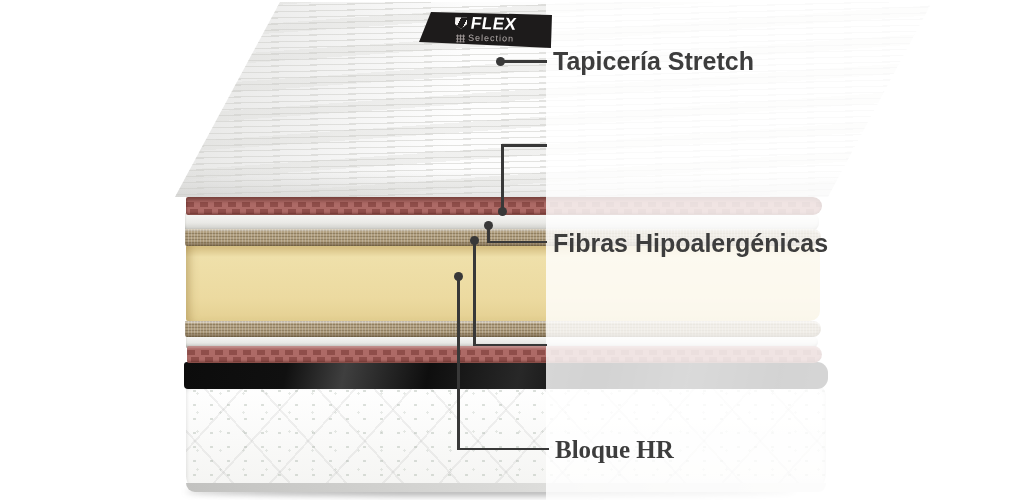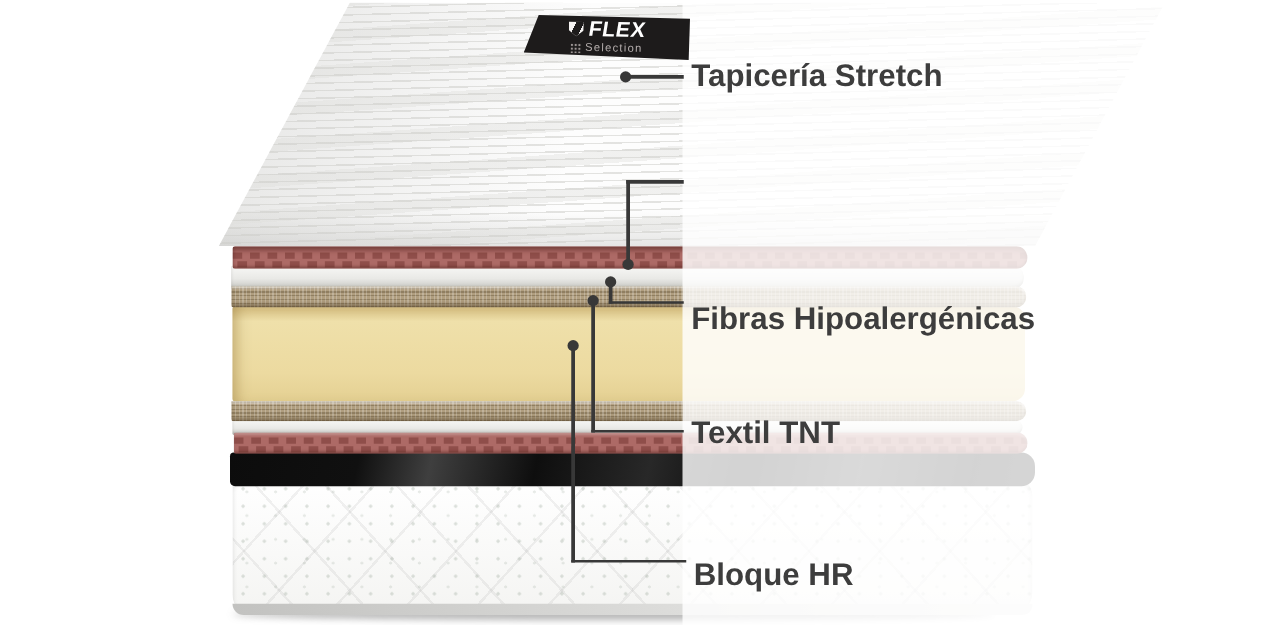--- a/index.html
+++ b/index.html
@@ -93,31 +93,31 @@
   #c0-label{left:553px;top:48px;}
 
   #c1-h{left:501px;top:144px;width:46px;height:2.5px;}
   #c1-v{left:501px;top:144px;width:2.5px;height:66px;}
   #c1-dot{left:498px;top:207px;}
   #c1-label{left:553px;top:132px;}
 
   #c2-dot{left:484px;top:221px;}
   #c2-v{left:487px;top:226px;width:2.5px;height:17px;}
   #c2-h{left:487px;top:240.5px;width:60px;height:2.5px;}
-  #c2-label{left:553px;top:242px;}
+  #c2-label{left:553px;top:230px;}
 
   #c3-dot{left:470px;top:236px;}
   #c3-v{left:473px;top:241px;width:2.5px;height:105px;}
   #c3-h{left:473px;top:343.5px;width:74px;height:2.5px;}
   #c3-label{left:553px;top:333px;}
 
   #c4-dot{left:454px;top:272px;}
   #c4-v{left:457px;top:277px;width:2.5px;height:173px;}
   #c4-h{left:457px;top:447.5px;width:92px;height:2.5px;}
-  #c4-label{left:555px;top:447px;}
+  #c4-label{left:555px;top:437px;font-family:Liberation Serif, serif;}
 </style>
 </head>
 <body>
 
 <div class="scene">
 
   <div class="ground-shadow"></div>
   <div class="bottom-box"></div>
   <div class="base-black"></div>
   <div class="fleece fleece-1"></div>
@@ -151,20 +151,19 @@
   <span class="dot" id="c1-dot"></span>
 
   <span class="dot" id="c2-dot"></span>
   <span class="seg" id="c2-v"></span>
   <span class="seg" id="c2-h"></span>
   <div class="callout-label" id="c2-label">Fibras Hipoalergénicas</div>
 
   <span class="dot" id="c3-dot"></span>
   <span class="seg" id="c3-v"></span>
   <span class="seg" id="c3-h"></span>
-  <div class="callout-label" id="c3-label">Textil TNT</div>
 
   <span class="dot" id="c4-dot"></span>
   <span class="seg" id="c4-v"></span>
   <span class="seg" id="c4-h"></span>
   <div class="callout-label" id="c4-label">Bloque HR</div>
 
 </div>
 
 </body></html>

